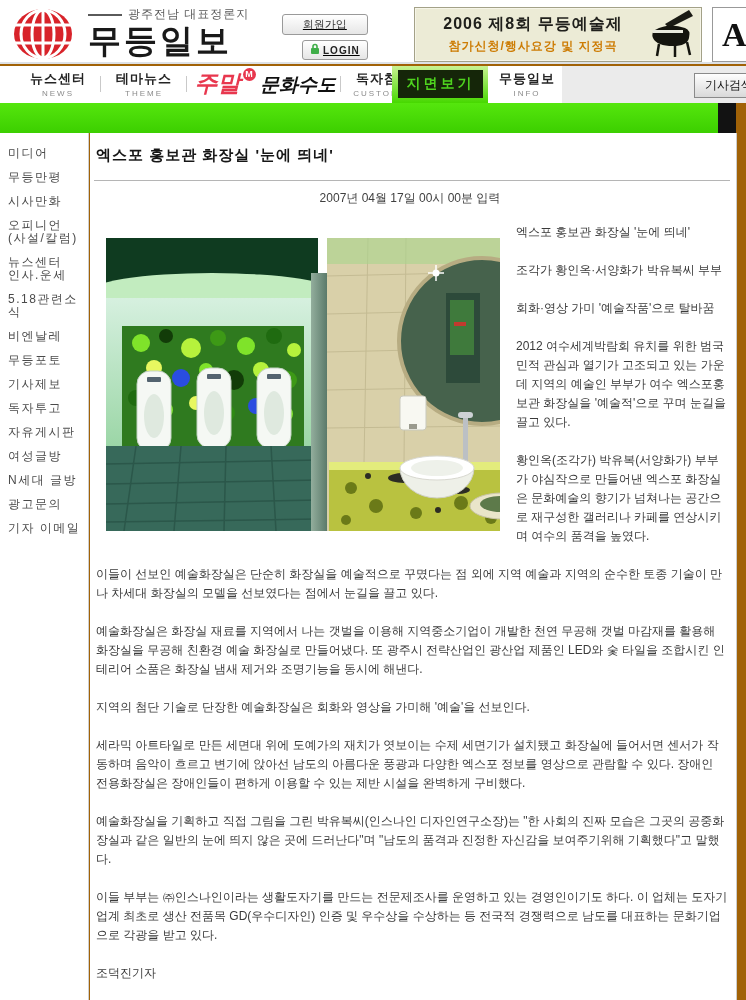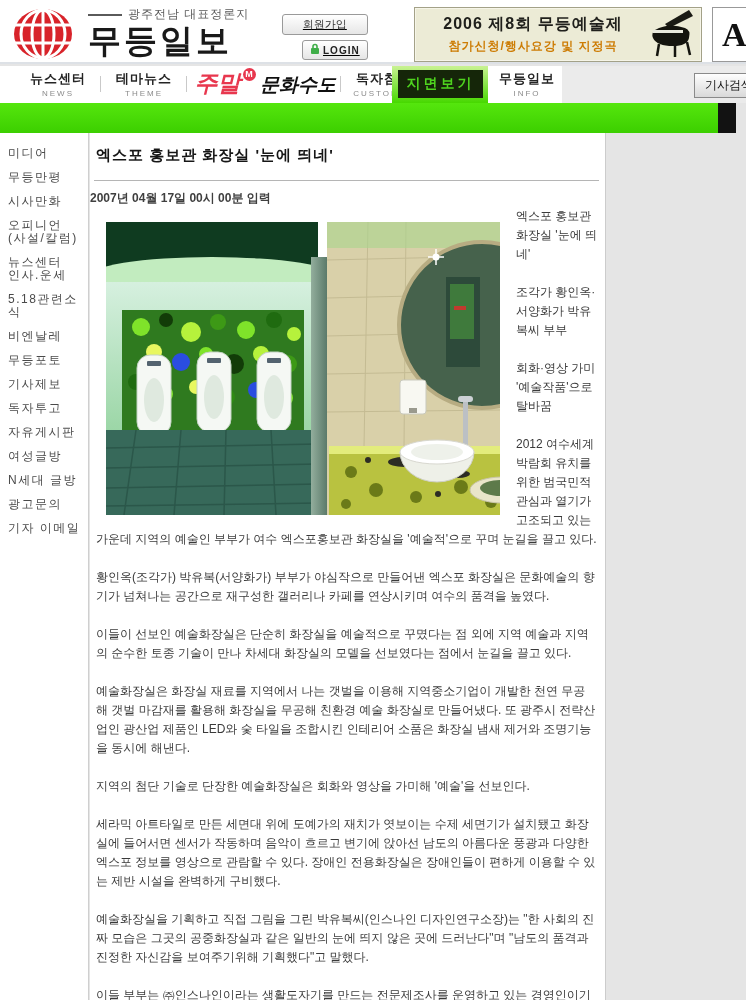--- a/index.html
+++ b/index.html
@@ -1,18 +1,18 @@
 <!DOCTYPE html>
 <html><head>
 <meta charset="utf-8">
 <style>
   * { margin:0; padding:0; box-sizing:border-box; }
   html,body { background:#fff; }
   body { font-family:"Liberation Sans","DejaVu Sans",sans-serif; }
-  #page { position:relative; width:746px; height:1000px; background:#e5e5e5; overflow:hidden; }
+  #page { position:relative; width:746px; height:1000px; background:#a16207; overflow:hidden; }
 
   
   .header { position:absolute; left:0; top:0; width:746px; height:64px; background:#fff; border-bottom:2px solid #dde1e6; }
   .globe { position:absolute; left:12px; top:8px; }
   .logo-block { position:absolute; left:88px; top:6px; }
   .tagline { font-size:12px; color:#5a5a5a; letter-spacing:1px; display:flex; align-items:center; gap:6px; }
   .tagline .dash { display:inline-block; width:34px; height:2px; background:#5a5a5a; }
   .logo-title { font-size:33px; font-weight:800; color:#191919; letter-spacing:3px; line-height:36px; }
   .member { position:absolute; left:282px; top:14px; display:flex; flex-direction:column; gap:5px;text-decoration:underline; }
   .btn-signup { font-size:11px; color:#333; border:1px solid #9a9a9a; border-radius:3px; background:linear-gradient(#ffffff,#e6e6e6); padding:2px 9px; text-align:center; }
@@ -40,24 +40,24 @@
   
   .banner { position:absolute; left:0; top:103px; width:736px; height:30px; background:linear-gradient(#55e60d,#3ccf00); }
   .banner-text { position:absolute; left:365px; top:7px; font-size:13px; font-weight:bold; color:#187a00; letter-spacing:1px; text-shadow:0 1px 0 #8aff55; }
   .banner-end { position:absolute; right:0; top:0; width:18px; height:30px; background:#121212; }
 
   
   .sidebar { position:absolute; left:0; top:133px; width:89px; height:998px; background:#fff; border-right:1px solid #cfcfcf; padding:14px 0 0 8px; }
   .side-item { font-size:12px; color:#4a4a4a; letter-spacing:1.5px; line-height:13px; margin-bottom:11px; white-space:pre-line; cursor:pointer; }
 
   
-  .main { position:absolute; left:90px; top:133px; width:516px; height:867px; background:#fff; border-right:1px solid #ccc; }
+  .main { position:absolute; left:90px; top:133px; width:647px; height:867px; background:#fff; border-right:1px solid #ccc; }
   .article-title { margin:13px 8px 0 6px; font-size:15px; font-weight:bold; color:#161616; letter-spacing:1px; }
   .title-rule { margin:15px 6px 0 4px; border-top:1px solid #b5b5b5; }
-  .article-date { text-align:left; font-size:12px; color:#3f3f3f; margin:9px 6px 0 0;font-weight:bold; }
+  .article-date { text-align:center; font-size:12px; color:#3f3f3f; margin:9px 6px 16px 0; }
   .article-body { font-size:12px; line-height:19px; color:#3a3a3a; }
   .article-body p { margin:0 8px 19px 6px; }
   .photo { float:left; width:394px; height:293px; margin:15px 16px 6px 16px; }
   .summary p { margin-bottom:19px; }
   .lead-top { margin-top:10px; }
   .reporter { margin-top:0; }
 </style>
 </head>
 <body>
 

